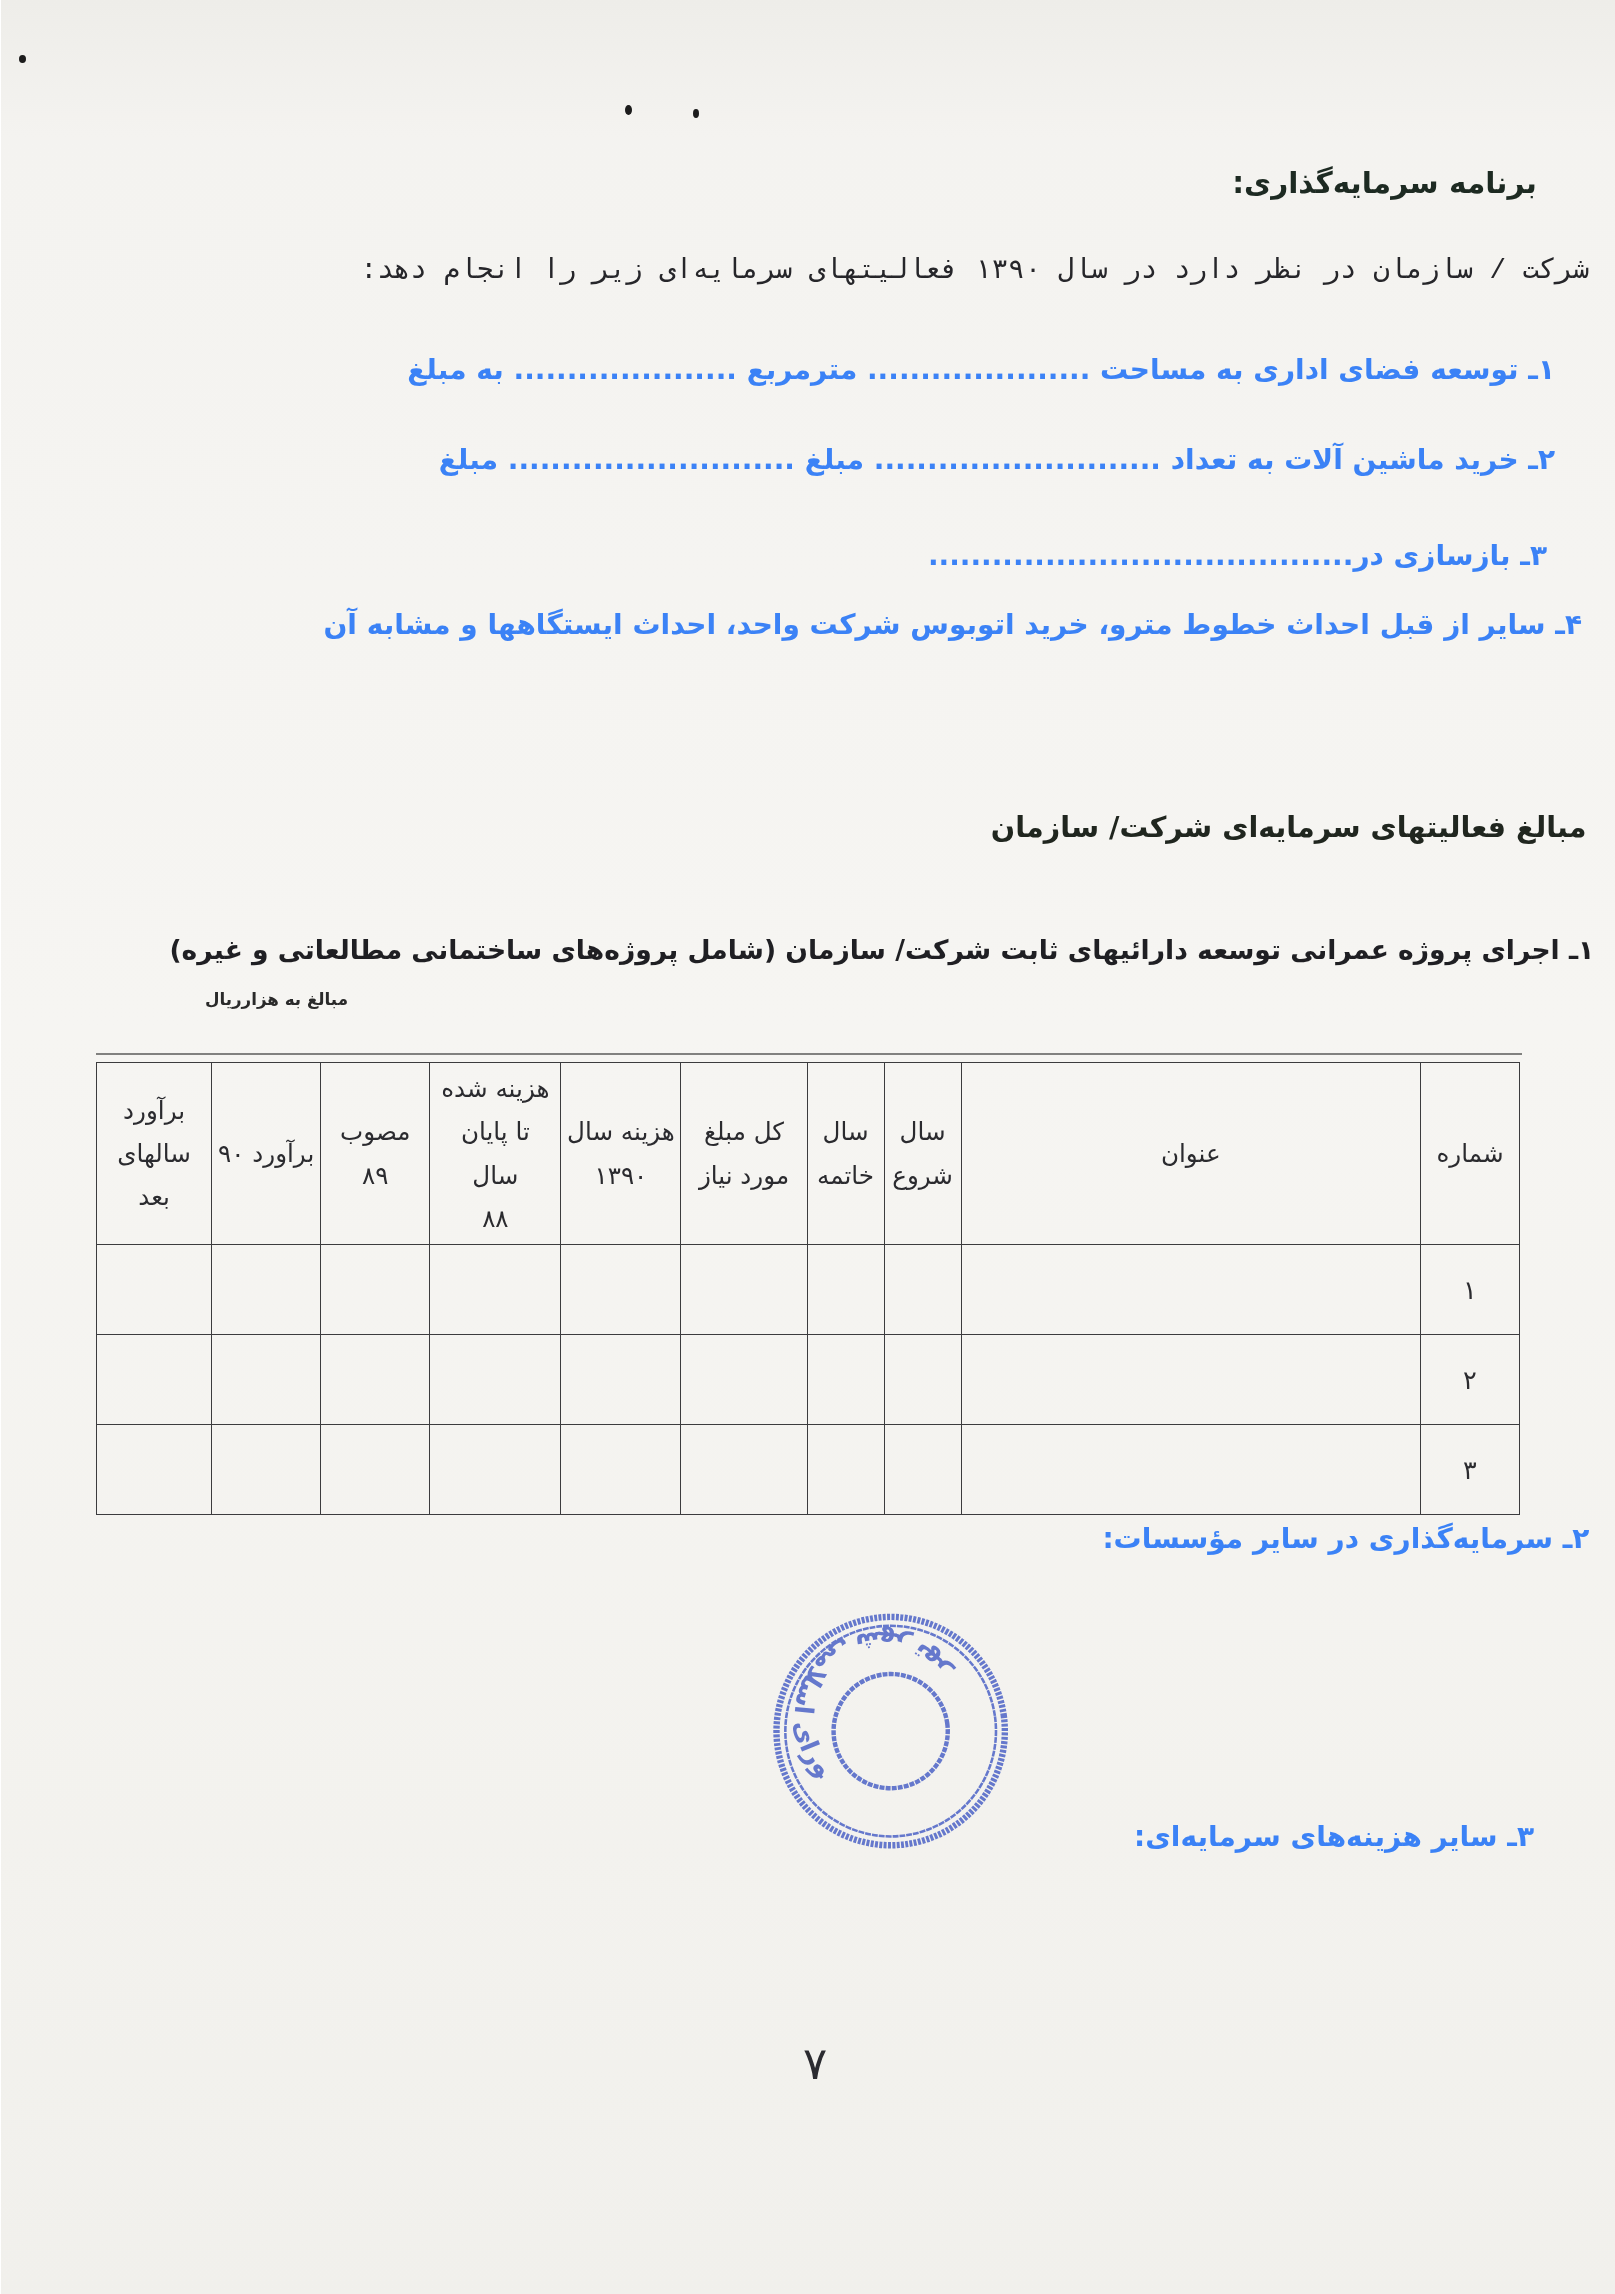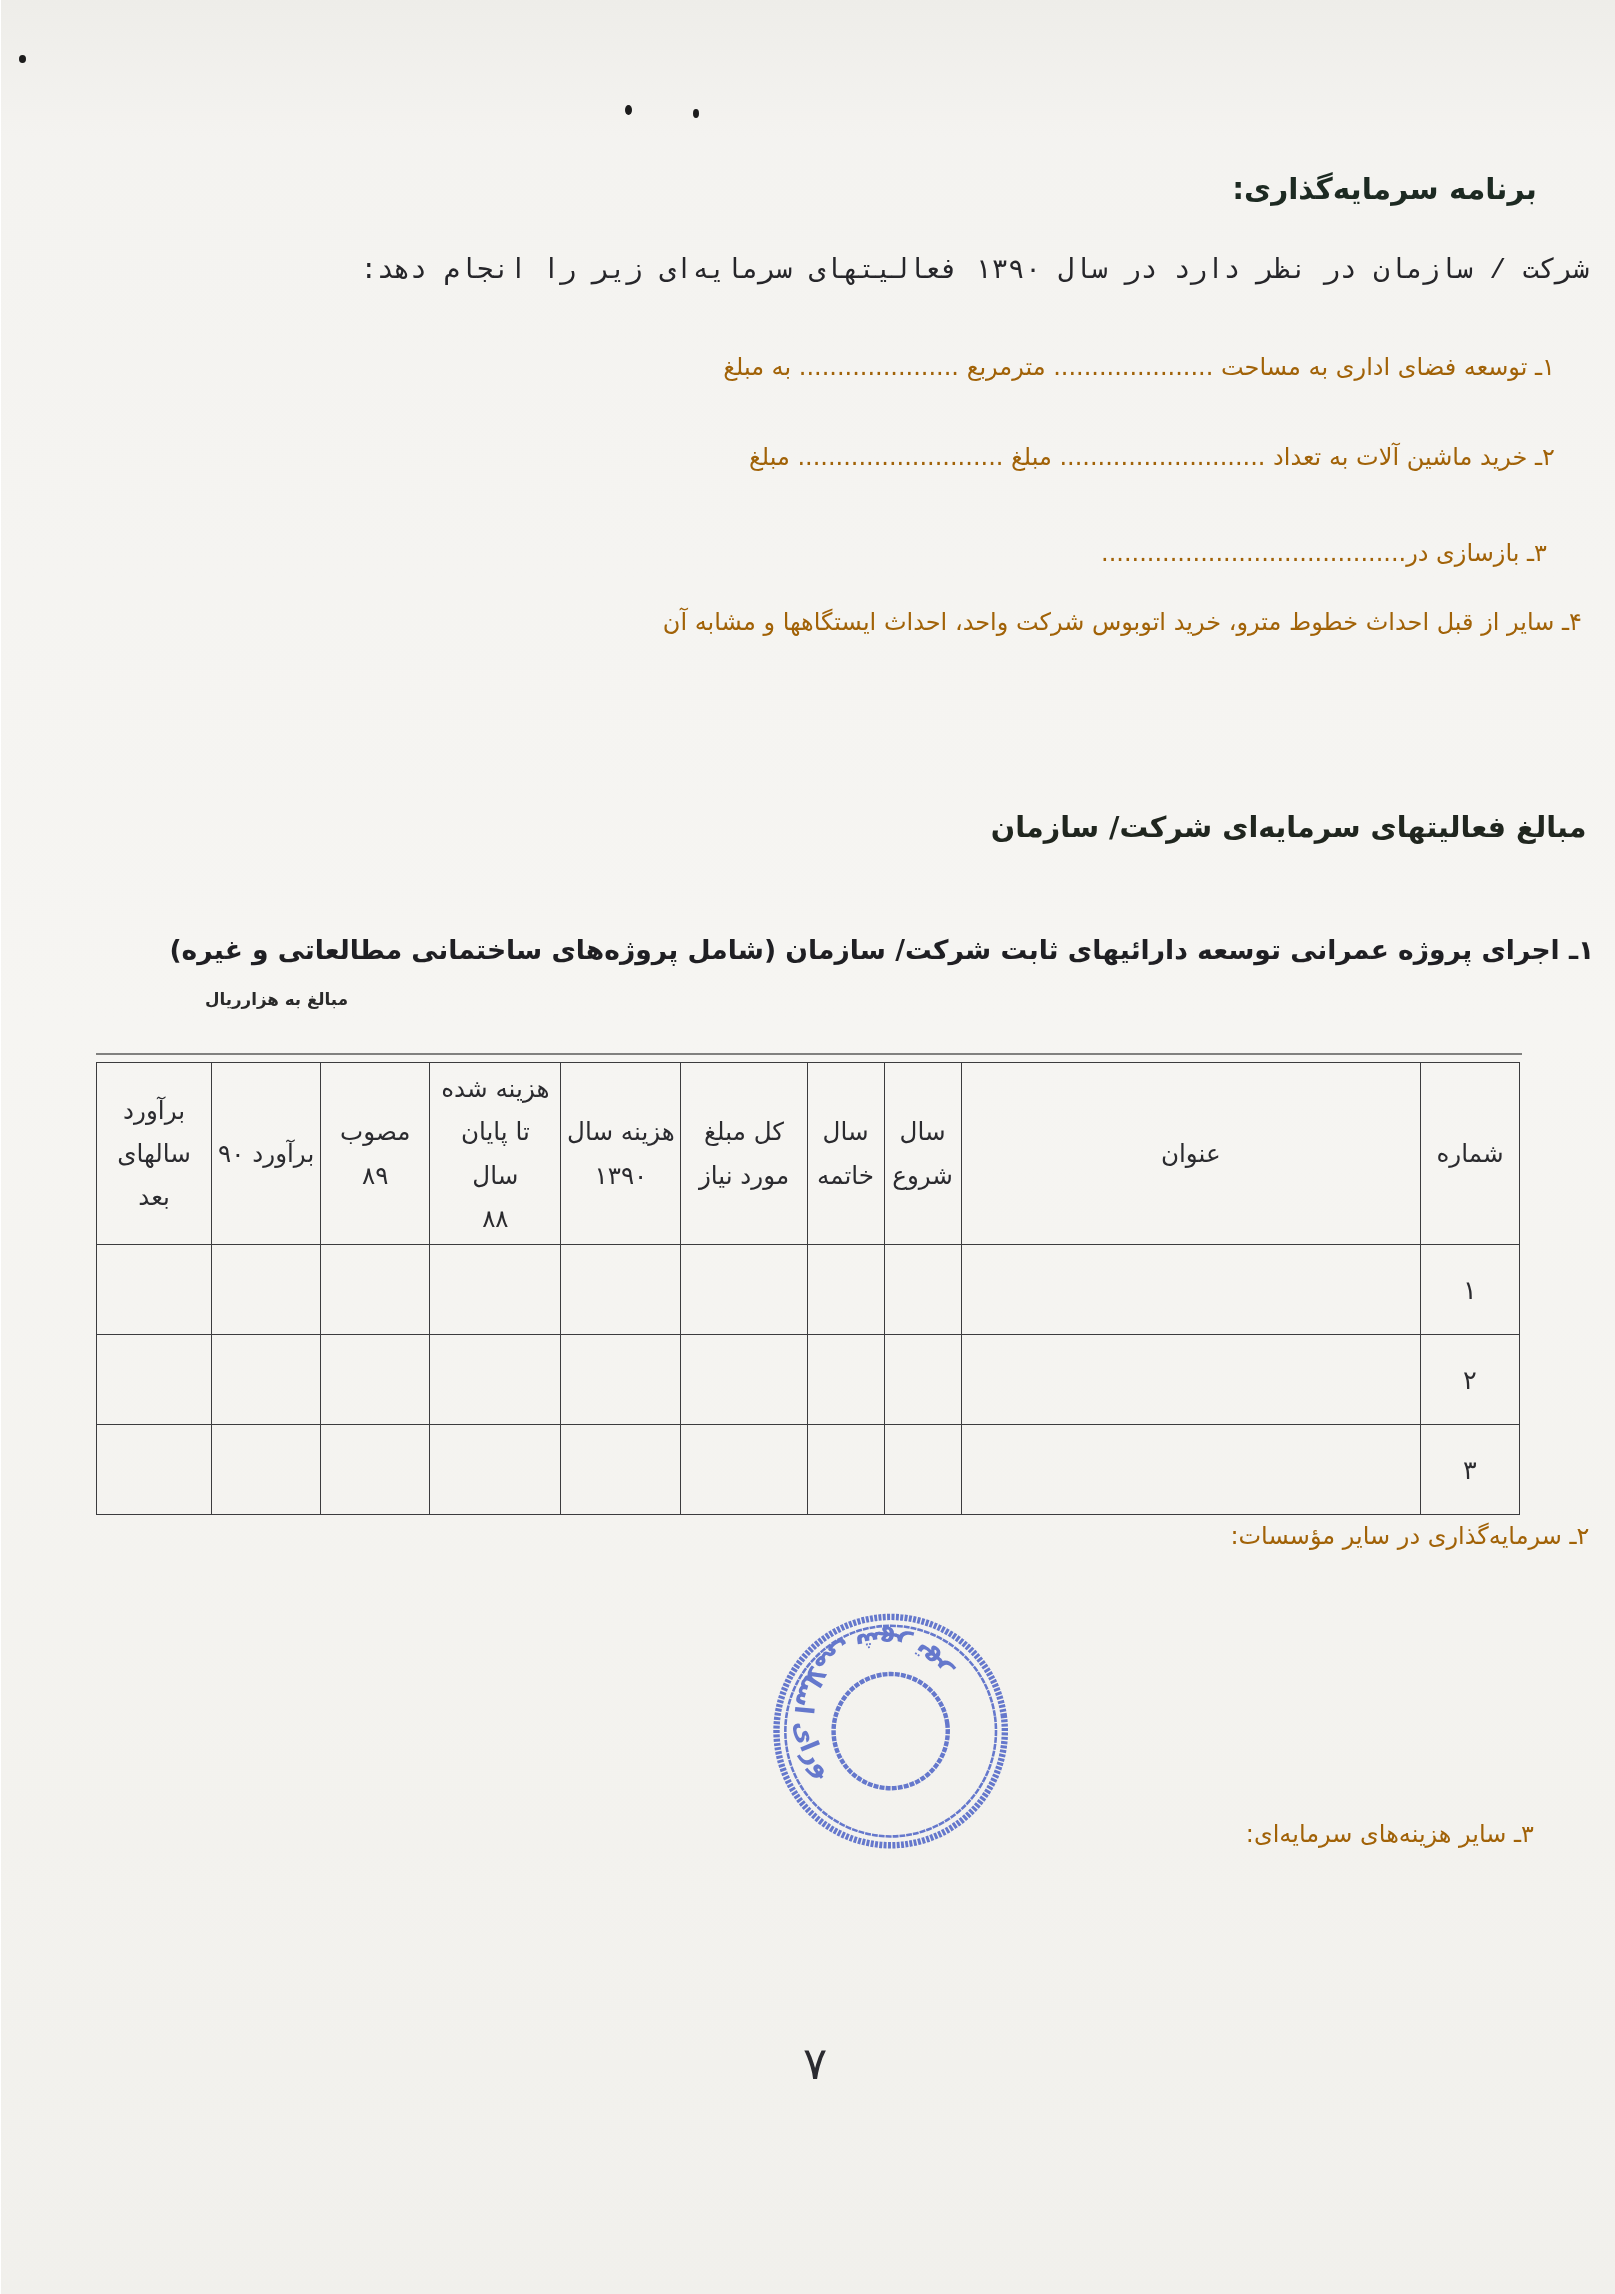--- a/index.html
+++ b/index.html
@@ -7,21 +7,21 @@
     width:1616px;height:2294px;position:relative;overflow:hidden;
     background:linear-gradient(180deg,#eeede9 0%,#f4f3f0 6%,#f6f5f2 45%,#f3f2ee 80%,#f1f0ec 100%);
     direction:rtl;
     font-family:"DejaVu Sans",sans-serif;
     color:#222;
   }
   .abs{position:absolute;white-space:nowrap;}
   .speck{position:absolute;background:#1c1c1c;border-radius:50%;}
   .doc-title{font-size:29.6px;font-weight:bold;color:#1d2a22;}
   .body-line{font-size:27.6px;color:#26262a;}
-  .list-item{font-size:24px;color:#a16207;}
+  .list-item{font-size:28px;color:#3b82f6;font-weight:bold;}
   .bold-heading{font-size:28.6px;font-weight:bold;color:#20261f;}
   .sub-heading{font-size:26.6px;font-weight:bold;color:#1f1f23;}
   .note{font-size:16.7px;font-weight:bold;color:#2a2a2a;}
   .table-top-rule{position:absolute;height:2px;background:#5a5a58;opacity:.75;}
   table.grid{
     border-collapse:collapse;table-layout:fixed;
     background:transparent;
   }
   table.grid,table.grid th,table.grid td{border:1.6px solid #3c3c3e;}
   table.grid th{
@@ -33,21 +33,21 @@
   .page-num{font-size:45px;color:#2b2b30;}
   .stamp-wrap{position:absolute;transform:rotate(-8deg);}
 </style>
 </head>
 <body>
 
 <div class="speck" style="left:18.7px;top:55px;width:6.9px;height:7.9px;"></div>
 <div class="speck" style="left:625px;top:105px;width:6.9px;height:9.9px;"></div>
 <div class="speck" style="left:693px;top:109px;width:5.9px;height:8.9px;"></div>
 
-<div class="abs doc-title" style="top:172px;right:79px;">برنامه سرمایه‌گذاری:</div>
+<div class="abs doc-title" style="top:166px;right:79px;">برنامه سرمایه‌گذاری:</div>
 
 <div class="abs body-line" style="top:252px;right:27px;font-family:Liberation Mono, monospace;">شرکت / سازمان در نظر دارد در سال ۱۳۹۰ فعالیتهای سرمایه‌ای زیر را انجام دهد:</div>
 
 <div class="abs list-item" style="top:353px;right:61px;">۱ـ توسعه فضای اداری به مساحت ..................... مترمربع ..................... به مبلغ</div>
 <div class="abs list-item" style="top:443px;right:61px;">۲ـ خرید ماشین آلات به تعداد ........................... مبلغ ........................... مبلغ</div>
 <div class="abs list-item" style="top:539px;right:69px;">۳ـ بازسازی در........................................</div>
 <div class="abs list-item" style="top:608px;right:34px;">۴ـ سایر از قبل احداث خطوط مترو، خرید اتوبوس شرکت واحد، احداث ایستگاهها و مشابه آن</div>
 
 <div class="abs bold-heading" style="top:810px;right:29.6px;">مبالغ فعالیتهای سرمایه‌ای شرکت/ سازمان</div>
 <div class="abs sub-heading" style="top:934px;right:21.7px;">۱ـ اجرای پروژه عمرانی توسعه دارائیهای ثابت شرکت/ سازمان (شامل پروژه‌های ساختمانی مطالعاتی و غیره)</div>

